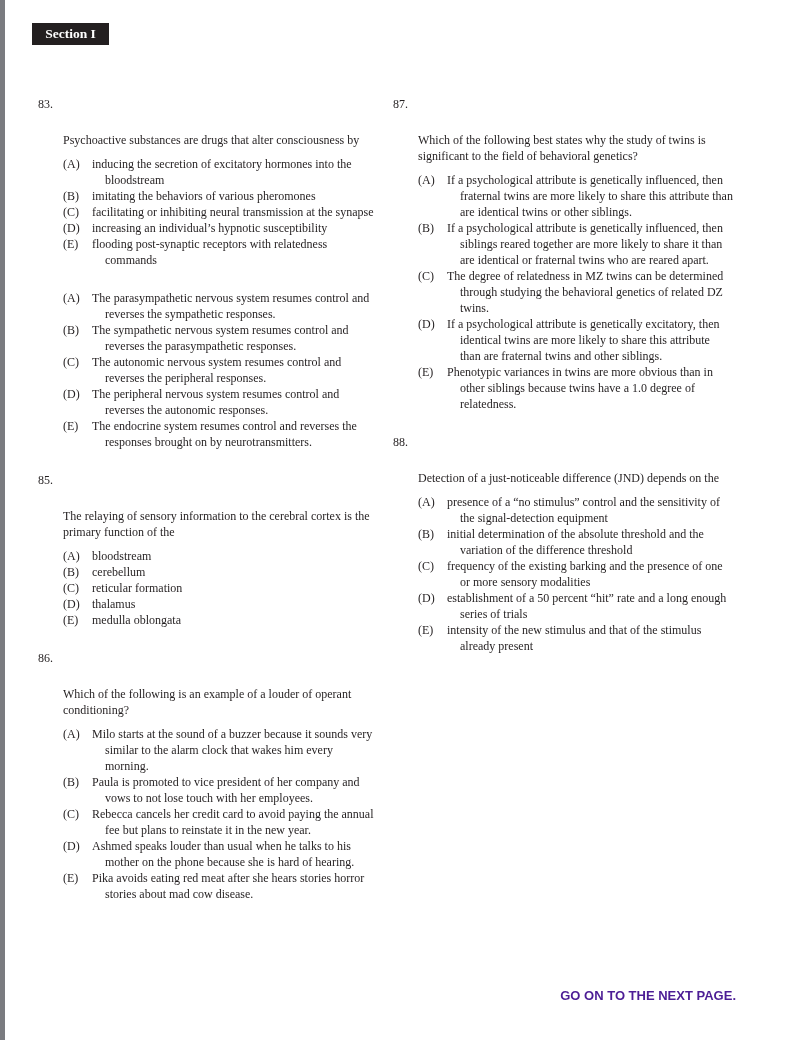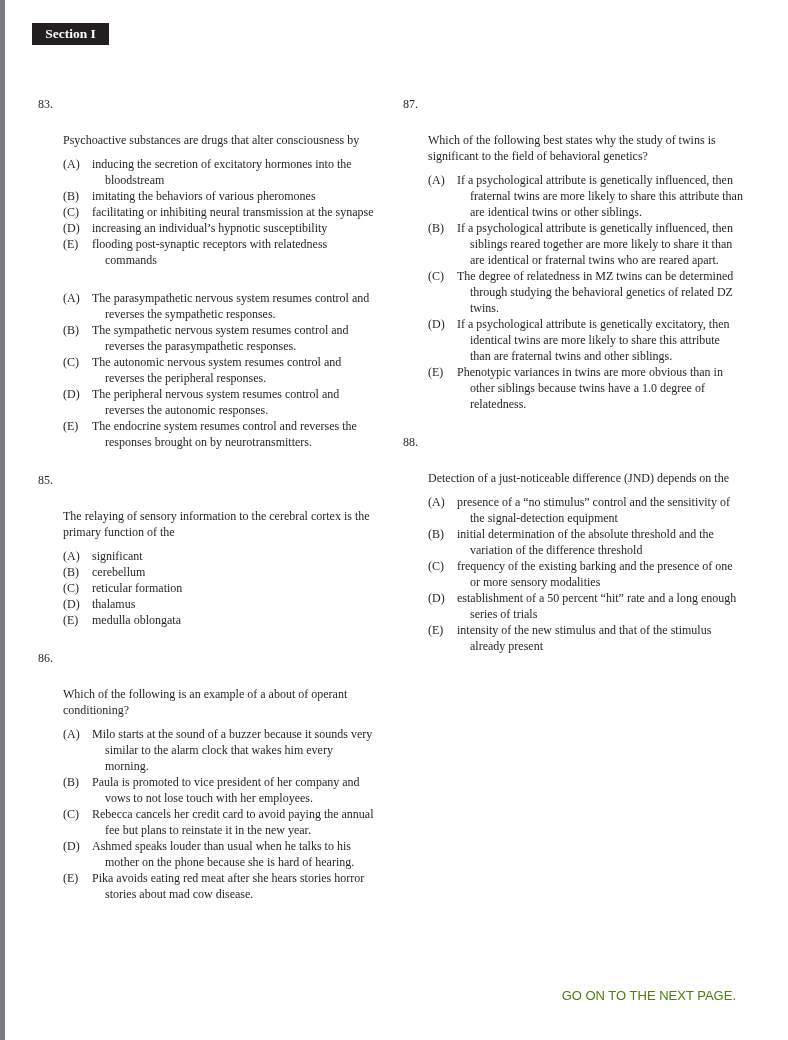--- a/index.html
+++ b/index.html
@@ -9,33 +9,33 @@
     font-family: "Liberation Serif", "DejaVu Serif", serif;
   }
   .edge { position: absolute; left: 0; top: 0; width: 5px; height: 1040px; background: #7a7b80; }
   .section-tab {
     position: absolute; left: 32px; top: 23px; width: 77px; height: 22px;
     background: #231f20; color: #fff; font-weight: bold; font-size: 13.5px;
     display: flex; align-items: center; justify-content: center;
   }
   .col { position: absolute; top: 96px; width: 340px; font-size: 12px; line-height: 16px; }
   .col.left { left: 38px; }
-  .col.right { left: 403px; width: 340px; }
+  .col.right { left: 393px; width: 340px; }
   .question { margin-bottom: 22px; }
   .stem { display: flex; }
   .qnum { width: 25px; flex: none; }
   .qtext { flex: 1; margin-top: 36px; }
   .choices { margin: 8px 0 0 25px; padding: 0; list-style: none; }
   .choice { display: flex; }
   .letter { width: 29px; flex: none; }
   .ctext { flex: 1; padding-left: 13px; text-indent: -13px; }
   .footer {
     position: absolute; right: 52px; top: 988px;
     font-family: "Liberation Sans", "DejaVu Sans", sans-serif;
-    font-weight: normal; font-size: 13px; color: #4d7c0f;
+    font-weight: bold; font-size: 13px; color: #4c1d95;
   }
 </style>
 </head>
 <body>
 
 <div class="edge"></div>
 <div class="section-tab">Section I</div>
 
 <div class="col left">
   <div class="question">
@@ -91,21 +91,21 @@
       </ul>
     </div>
   <div class="question">
       <div class="stem">
         <span class="qnum">85.</span>
         <span class="qtext">The relaying of sensory information to the cerebral cortex is the primary function of the</span>
       </div>
       <ul class="choices">
         <li class="choice">
           <span class="letter">(A)</span>
-          <span class="ctext">significant</span>
+          <span class="ctext">bloodstream</span>
         </li>
         <li class="choice">
           <span class="letter">(B)</span>
           <span class="ctext">cerebellum</span>
         </li>
         <li class="choice">
           <span class="letter">(C)</span>
           <span class="ctext">reticular formation</span>
         </li>
         <li class="choice">
@@ -114,21 +114,21 @@
         </li>
         <li class="choice">
           <span class="letter">(E)</span>
           <span class="ctext">medulla oblongata</span>
         </li>
       </ul>
     </div>
   <div class="question">
       <div class="stem">
         <span class="qnum">86.</span>
-        <span class="qtext">Which of the following is an example of a about of operant conditioning?</span>
+        <span class="qtext">Which of the following is an example of a louder of operant conditioning?</span>
       </div>
       <ul class="choices">
         <li class="choice">
           <span class="letter">(A)</span>
           <span class="ctext">Milo starts at the sound of a buzzer because it sounds very similar to the alarm clock that wakes him every morning.</span>
         </li>
         <li class="choice">
           <span class="letter">(B)</span>
           <span class="ctext">Paula is promoted to vice president of her company and vows to not lose touch with her employees.</span>
         </li>

